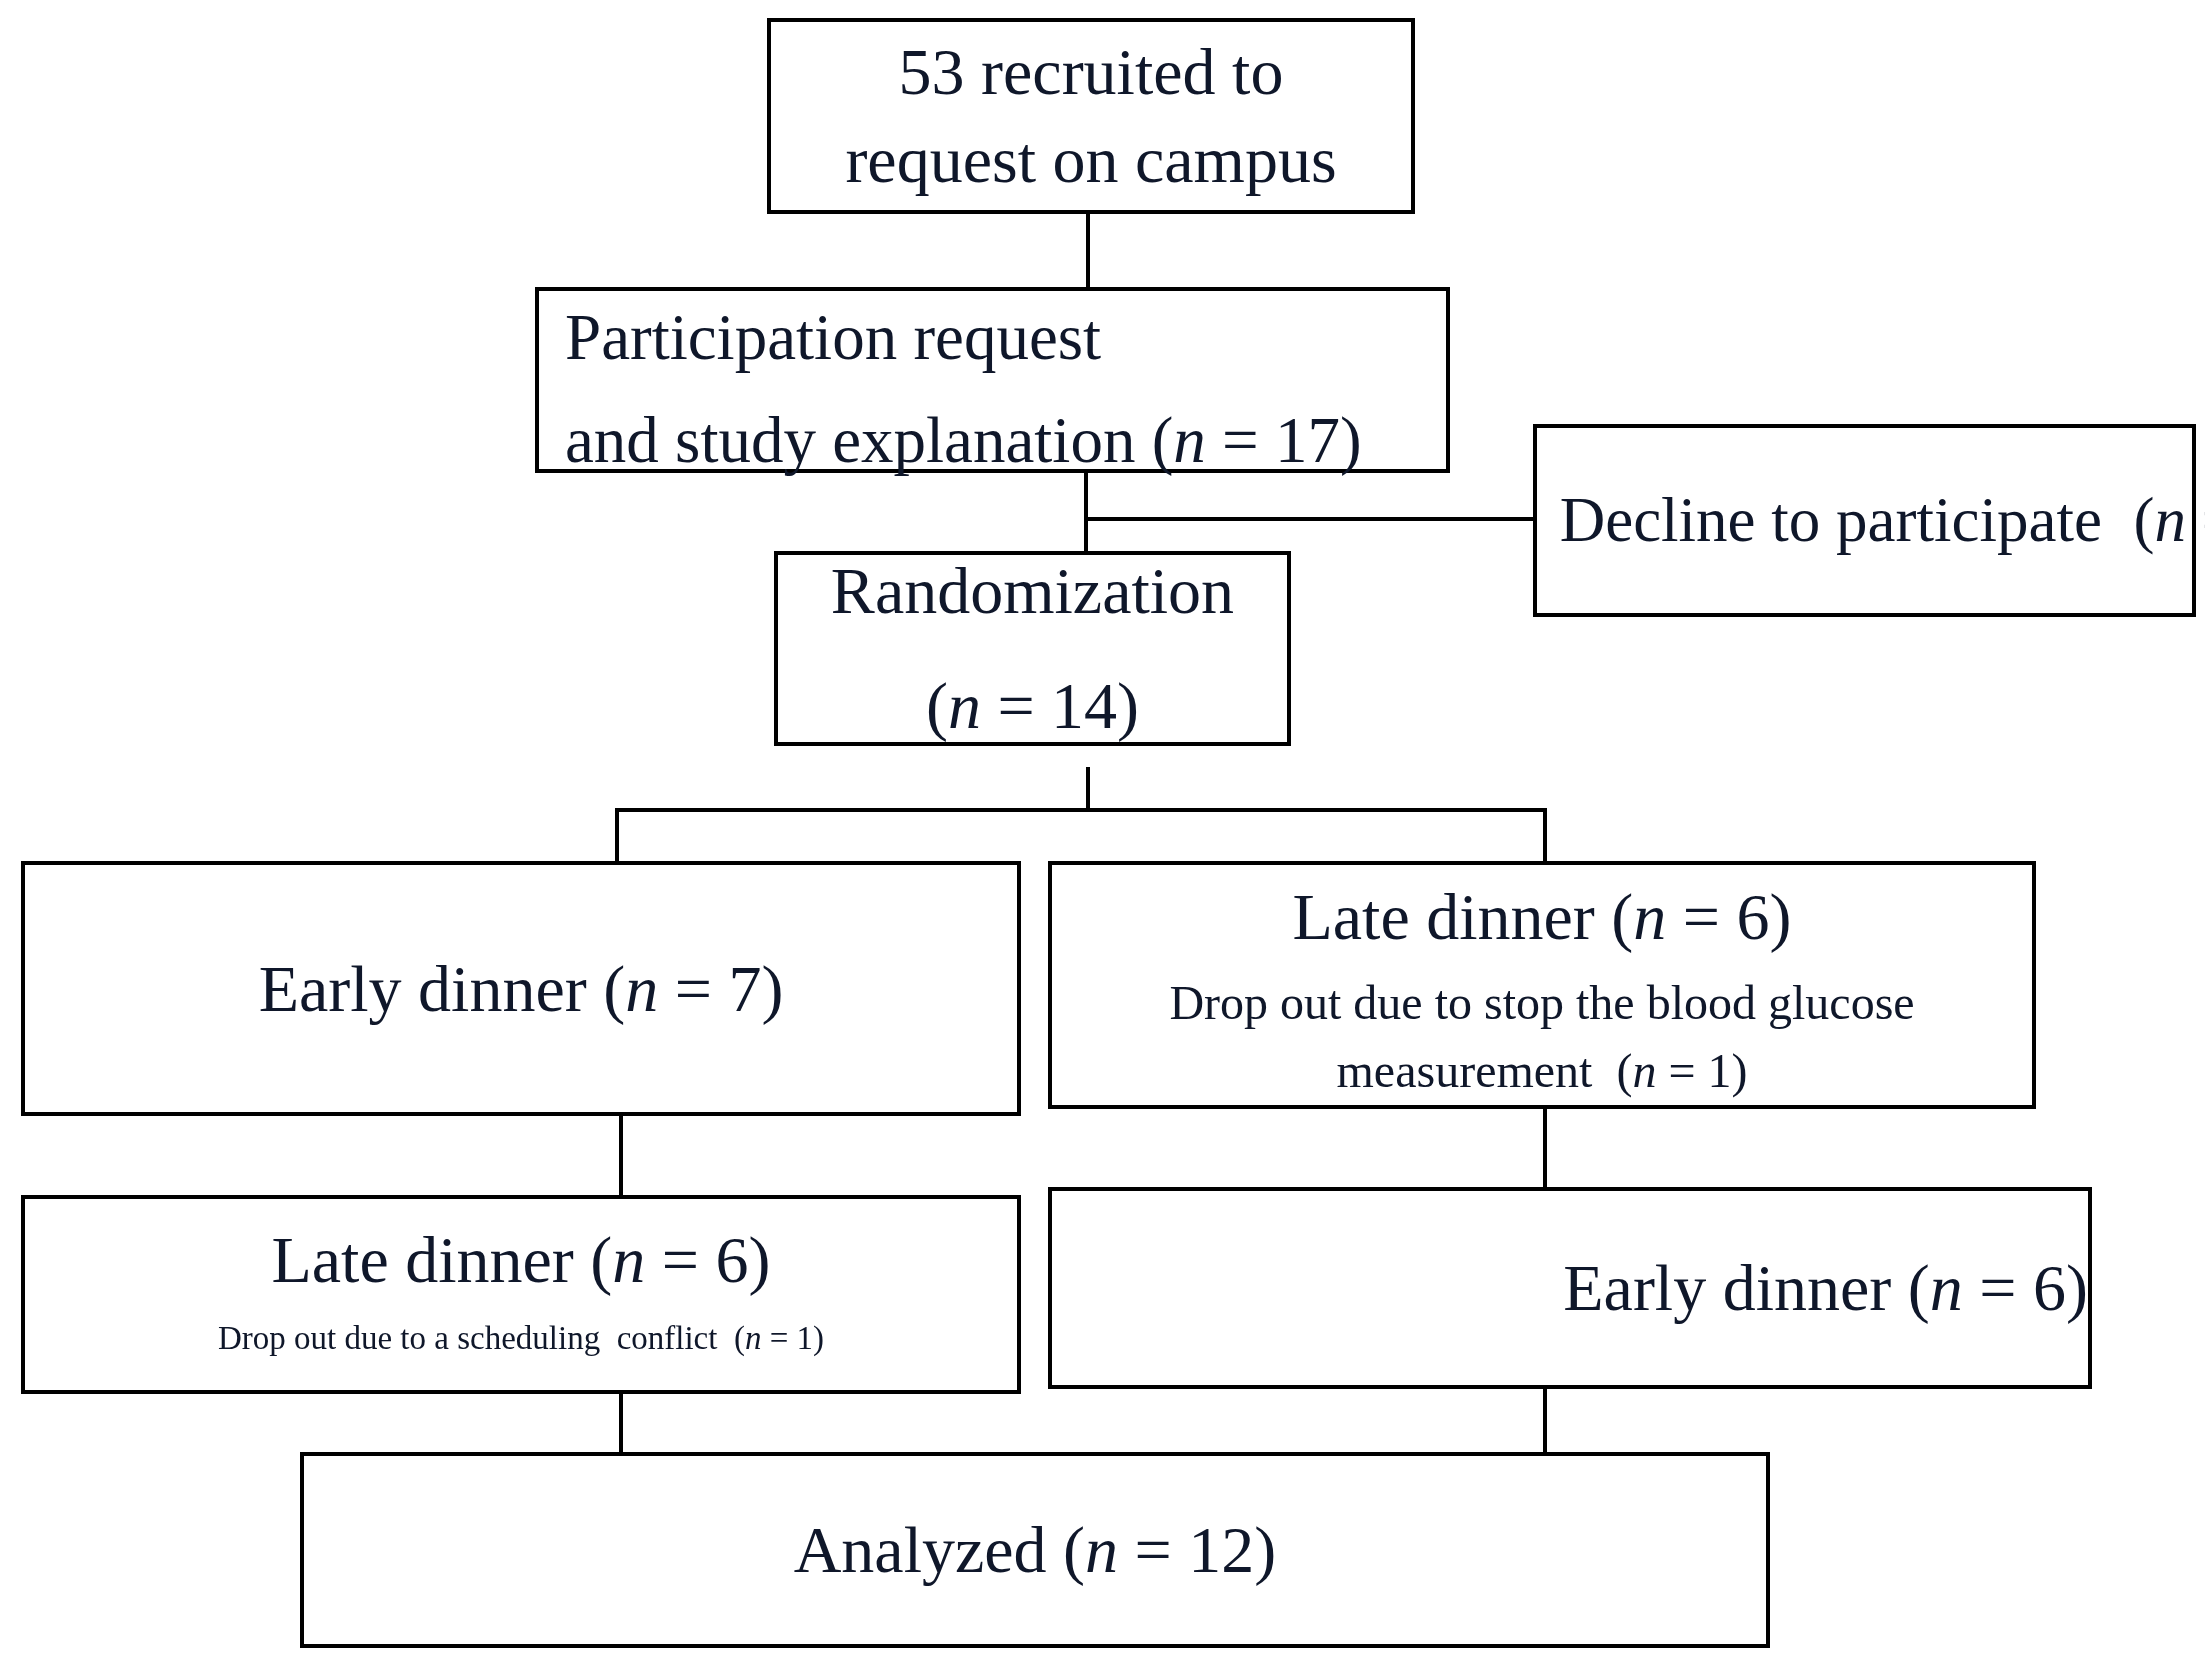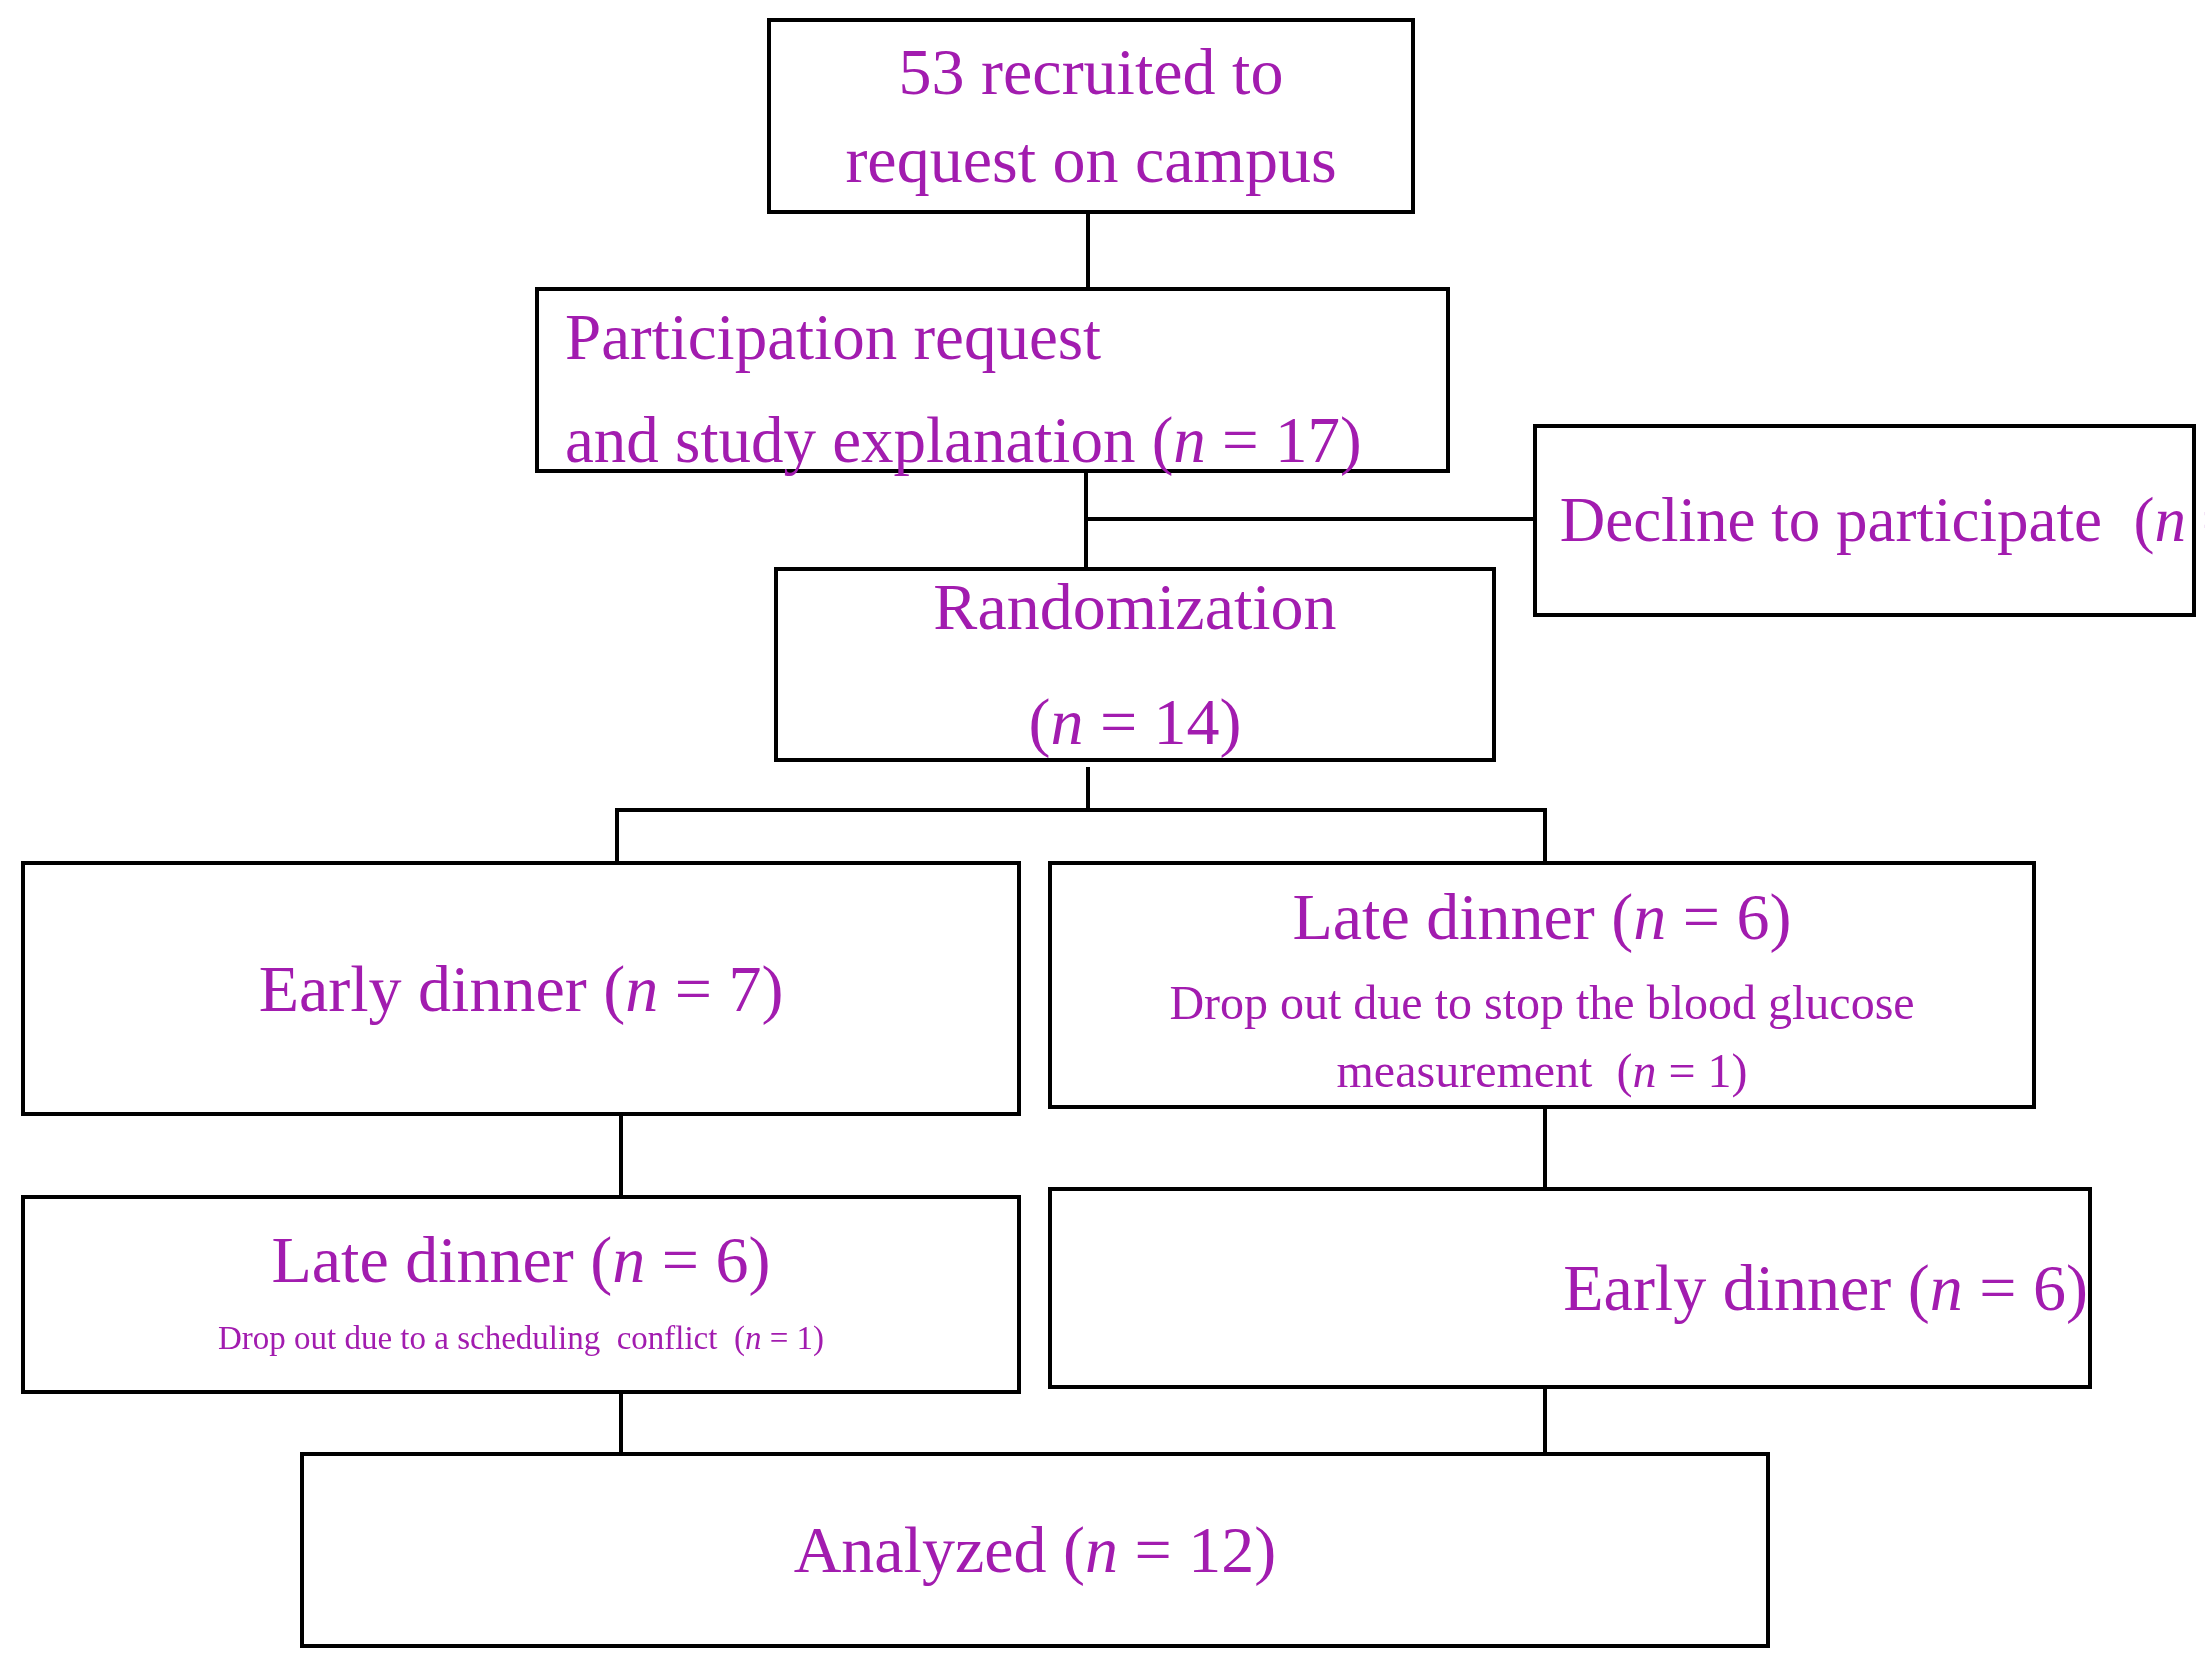--- a/index.html
+++ b/index.html
@@ -6,21 +6,21 @@
     margin: 0;
     padding: 0;
     background: #ffffff;
   }
   #canvas {
     position: relative;
     width: 2205px;
     height: 1676px;
     background: #ffffff;
     font-family: "Liberation Serif", "DejaVu Serif", serif;
-    color: #a21caf;
+    color: #0f172a;
     overflow: hidden;
   }
   .box {
     position: absolute;
     background: #ffffff;
     border: 4.5px solid #000000;
     box-sizing: border-box;
     display: flex;
     flex-direction: column;
     align-items: center;
@@ -47,21 +47,21 @@
   .connector {
     position: absolute;
     background: #000000;
     z-index: 1;
   }
 
   
   #box-recruited      { left: 767px; top: 18px;   width: 648px;  height: 196px; }
   #box-participation  { left: 535px;  top: 287px;  width: 915px; height: 186px; padding-left: 26px; }
   #box-exclusion      { left: 1533px; top: 424px;  width: 663px;  height: 193px; padding-left: 22.7px; }
-  #box-randomization  { left: 774px; top: 567px;  width: 722px;  height: 195px; gap: 27px; }
+  #box-randomization  { left: 774px; top: 551px;  width: 517px;  height: 195px; gap: 27px; }
   #box-arm1-early     { left: 21px;   top: 861px; width: 1000px; height: 255px; }
   #box-arm1-late      { left: 1048px; top: 861px; width: 988px; height: 248px; }
   #box-arm2-late      { left: 21px;   top: 1195px; width: 1000px; height: 199px; }
   #box-arm2-early     { left: 1048px; top: 1187px; width: 1044px; height: 202px; align-items: flex-end; }
   #box-analyzed       { left: 300px;  top: 1452px; width: 1470px; height: 196px; }
 
   
   #c-top          { left: 1086px; top: 211px;  width: 3.8px;    height: 79px; }
   #c-mid          { left: 1084px; top: 470px;  width: 3.8px;    height: 107px; }
   #c-excl         { left: 1084px; top: 517px;  width: 453px;  height: 3.8px;   }

